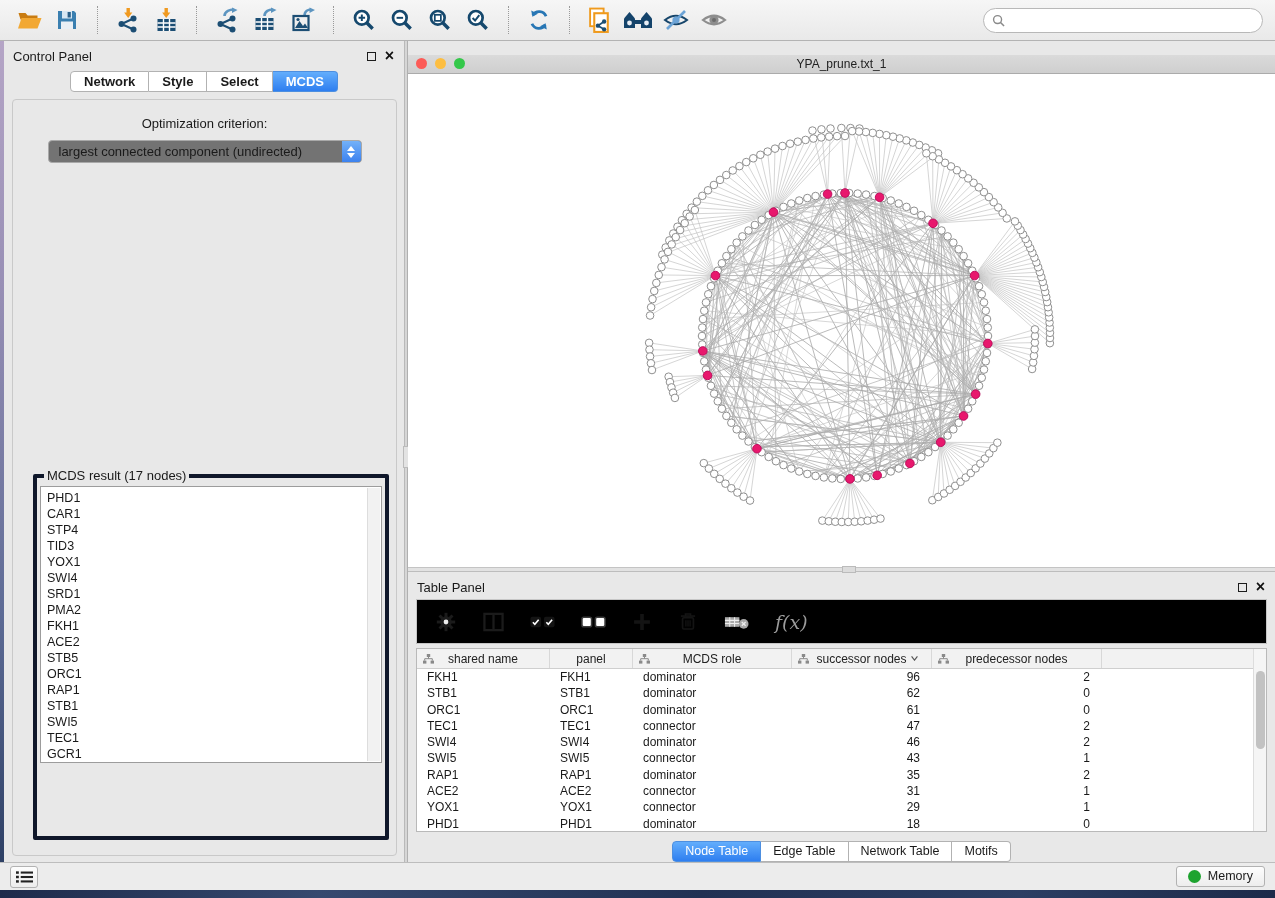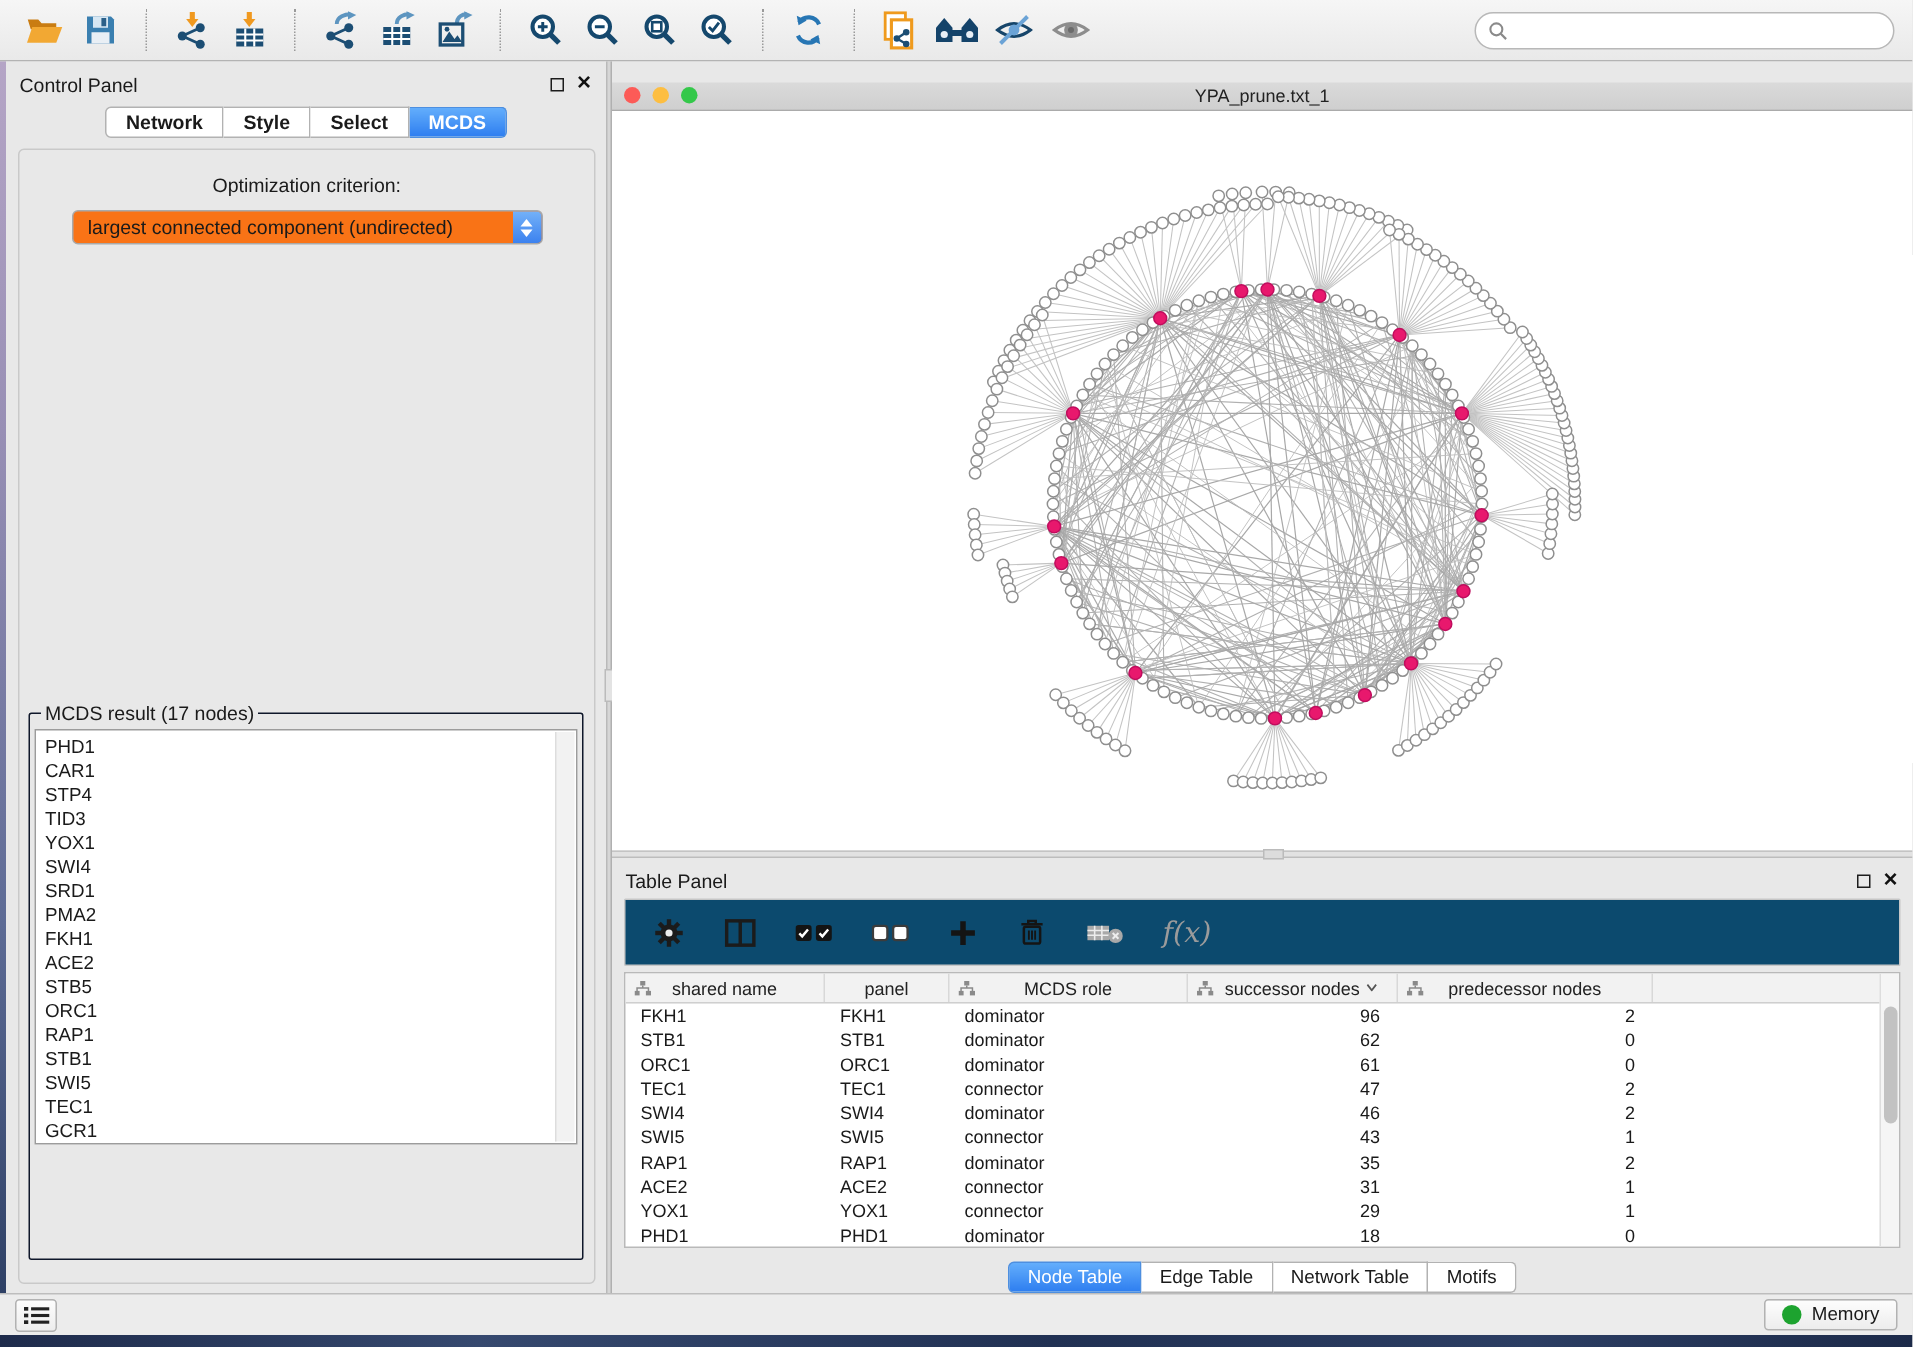--- a/index.html
+++ b/index.html
@@ -35,32 +35,32 @@
   .tabs-row { display:flex; justify-content:center; margin-top:4px; height:21px;font-weight:bold; }
   .tab { background:#fff; border:1px solid #b2b2b2; border-left:none; padding:2px 13px 3px;
     font-size:13px; display:flex; align-items:center; }
   .tab:first-child { border-left:1px solid #b2b2b2; border-radius:4px 0 0 4px; }
   .tab:last-child { border-radius:0 4px 4px 0; }
   .tab.active { background:linear-gradient(#63aefc,#2e7ef0); color:#fff; border-color:#4d8fe0; }
 
   .cp-content { flex:1; margin:7px 7px 6px 8px; border:1px solid #c9c9c9; border-radius:4px;
     background:#e8e8e8; display:flex; flex-direction:column; padding-top:16px; overflow:hidden; }
   .opt-label { text-align:center; font-size:13px; }
-  .select { width:314px; height:23px; margin:9px auto 0; background:#f97316; border:1px solid #a9a9a9;
+  .select { width:314px; height:23px; margin:9px auto 0; background:#737373; border:1px solid #a9a9a9;
     border-radius:4px; display:flex; align-items:center; position:relative; padding-left:10px; font-size:13px; }
   .select .stepper { position:absolute; right:0; top:0; bottom:0; width:19px; border-radius:0 3px 3px 0;
     background:linear-gradient(#73b1f8,#3c82ef); display:flex; flex-direction:column; align-items:center; justify-content:center; gap:2px; }
   .arr-up { width:0; height:0; border-left:4px solid transparent; border-right:4px solid transparent; border-bottom:5px solid #fff; }
   .arr-dn { width:0; height:0; border-left:4px solid transparent; border-right:4px solid transparent; border-top:5px solid #fff; }
   .btn-row { display:flex; justify-content:center; gap:13px; margin-top:12px; }
   .pushbtn { background:linear-gradient(#ffffff,#ececec); border:1px solid #a5a5a5; border-radius:4px;
     padding:3px 15px 4px; font-size:13px; font-family:"Liberation Sans",sans-serif; }
   .pushbtn.focused { box-shadow:0 0 1px 3px rgba(110,165,245,.8); border-color:#6f9ddd; }
 
-  .mcds-fieldset { margin:auto 7px 15px 6px; border:1px solid #0f172a; border-radius:2px;
+  .mcds-fieldset { margin:auto 7px 15px 20px; border:4px solid #0f172a; border-radius:2px;
     padding:3px 3px 3px 3px; height:372px; }
   .mcds-fieldset legend { font-size:13px; padding:0 3px; margin-left:4px; }
   .listbox { background:#fff; border:1px solid #9c9c9c; height:100%; position:relative;
     overflow:hidden; padding:3px 0 0 6px; }
   .listbox .scrolltrack { position:absolute; top:1px; right:1px; bottom:1px; width:13px;
     background:#f2f2f2; border-left:1px solid #ddd; }
   .list-item { font-size:12.5px; line-height:16px; }
 
   
   .vsplit { width:4px; background:#d6d6d6; border-left:1px solid #b9b9b9; border-right:1px solid #b0b0b0; position:relative; }
@@ -75,21 +75,21 @@
   .light { width:11px; height:11px; border-radius:50%; }
   .net-title { position:absolute; left:0; right:0; text-align:center; font-size:12px; color:#222; }
   .net-canvas { height:497px; background:#fff; position:relative; }
   .net-canvas svg { position:absolute; inset:0; }
 
   .hsplit { height:5px; background:#e2e2e2; border-top:1px solid #c4c4c4; border-bottom:1px solid #bdbdbd; position:relative; }
   .hsplit .handle { position:absolute; left:50%; top:-2px; width:14px; height:7px; background:#dcdcdc; border:1px solid #bbb; }
 
   
   .table-panel { flex:1; display:flex; flex-direction:column; background:#e8e8e8; }
-  .tp-toolbar { margin:1px 8px 0; border:1px solid #c6c6c6; background:#0c4a6e; height:45px;
+  .tp-toolbar { margin:1px 8px 0; border:1px solid #c6c6c6; background:#000000; height:45px;
     display:flex; align-items:center; padding:0 18px; gap:26px; border-radius:1px; }
   .tp-toolbar .ticon { display:flex; align-items:center; justify-content:center; }
   .fx { font-family:"DejaVu Serif", serif; font-style:italic; font-size:19px; color:#9b9b9b; }
 
   .datatable { margin:4px 8px 0; background:#fff; border:1px solid #b9b9b9; height:184px; position:relative; overflow:hidden; }
   .thead { display:flex; height:20px; background:#f2f2f2; border-bottom:1px solid #cfcfcf; }
   .th { position:relative; display:flex; align-items:center; justify-content:center;
     border-right:1px solid #d8d8d8; font-size:12px; color:#222; }
   .th .treeicon { position:absolute; left:6px; top:5px; }
   .th .sortchev { position:absolute; right:13px; top:7px; width:7px; height:5px; }

